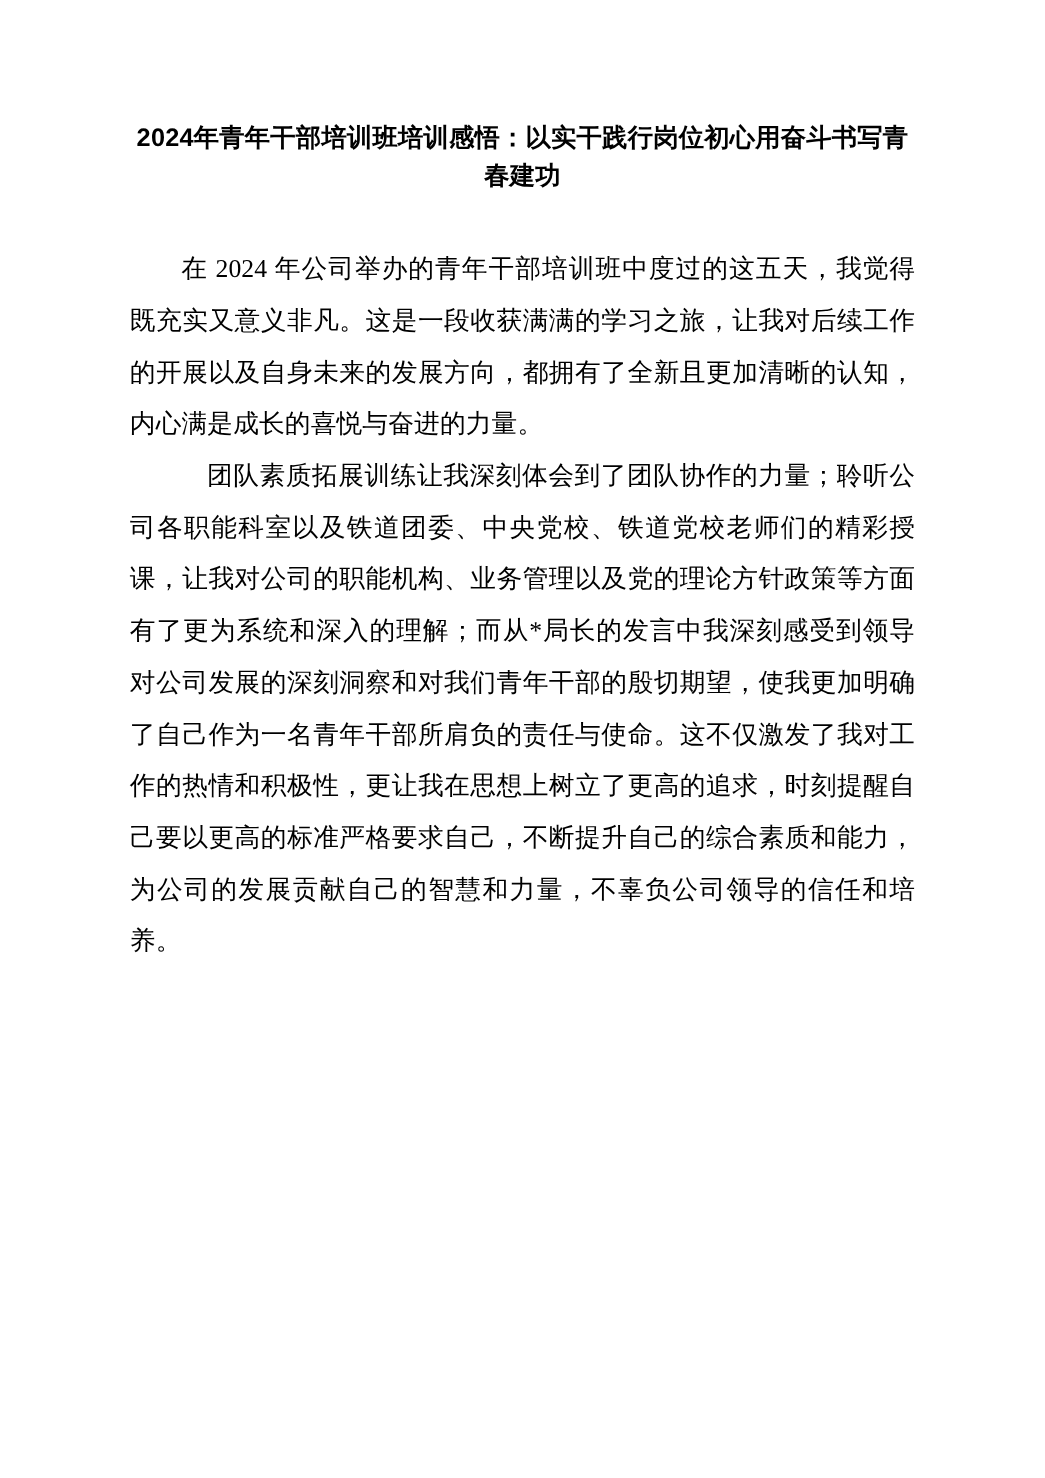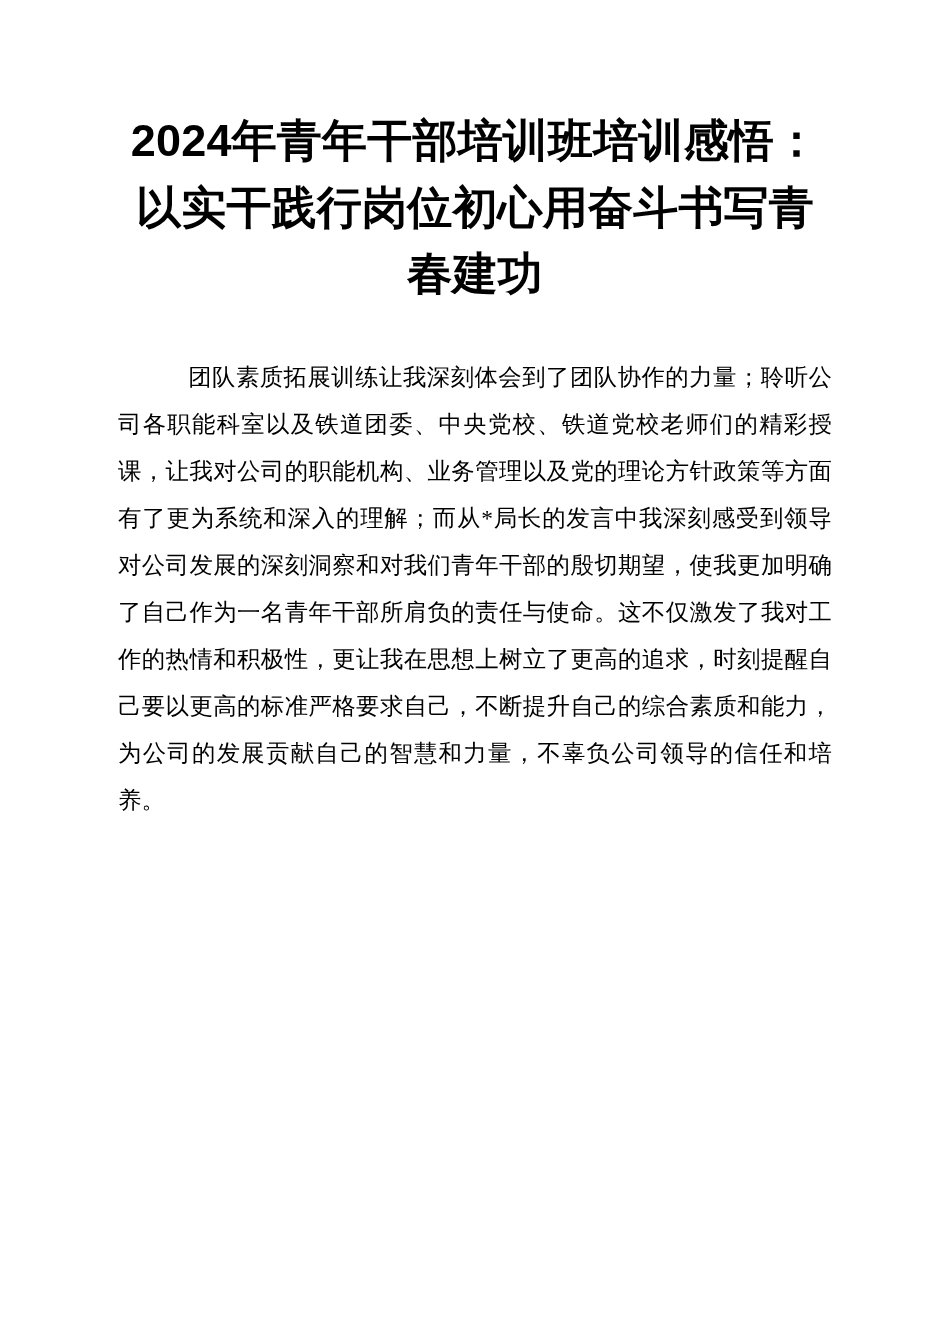--- a/index.html
+++ b/index.html
@@ -18,21 +18,21 @@
     position: relative;
     width: 950px;
     height: 1344px;
     box-sizing: border-box;
     padding: 108px 118px 40px 118px;
     background: #ffffff;
   }
   .doc-title {
     font-family: "Liberation Sans", sans-serif;
     font-weight: bold;
-    font-size: 45px;
+    font-size: 23px;
     line-height: 1.48;
     text-align: center;
     letter-spacing: 0.2px;
     margin: 0 0 46px 0;
     padding: 0 4px;
   }
   .body-text {
     font-family: "Liberation Serif", serif;
     font-size: 23.4px;
     line-height: 47px;
@@ -43,14 +43,15 @@
   }
   .body-text.p1 { text-indent: 2em; }
   .body-text.p2 { text-indent: 3em; }
   .body-text.p3 { text-indent: 3em; }
 </style>
 </head>
 <body>
 
 <div class="page">
   <h1 class="doc-title">2024年青年干部培训班培训感悟：以实干践行岗位初心用奋斗书写青春建功</h1>
+  <p class="body-text p1">在 2024 年公司举办的青年干部培训班中度过的这五天，我觉得既充实又意义非凡。这是一段收获满满的学习之旅，让我对后续工作的开展以及自身未来的发展方向，都拥有了全新且更加清晰的认知，内心满是成长的喜悦与奋进的力量。</p>
   <p class="body-text p2">团队素质拓展训练让我深刻体会到了团队协作的力量；聆听公司各职能科室以及铁道团委、中央党校、铁道党校老师们的精彩授课，让我对公司的职能机构、业务管理以及党的理论方针政策等方面有了更为系统和深入的理解；而从*局长的发言中我深刻感受到领导对公司发展的深刻洞察和对我们青年干部的殷切期望，使我更加明确了自己作为一名青年干部所肩负的责任与使命。这不仅激发了我对工作的热情和积极性，更让我在思想上树立了更高的追求，时刻提醒自己要以更高的标准严格要求自己，不断提升自己的综合素质和能力，为公司的发展贡献自己的智慧和力量，不辜负公司领导的信任和培养。</p>
 </div>
 
 </body></html>

